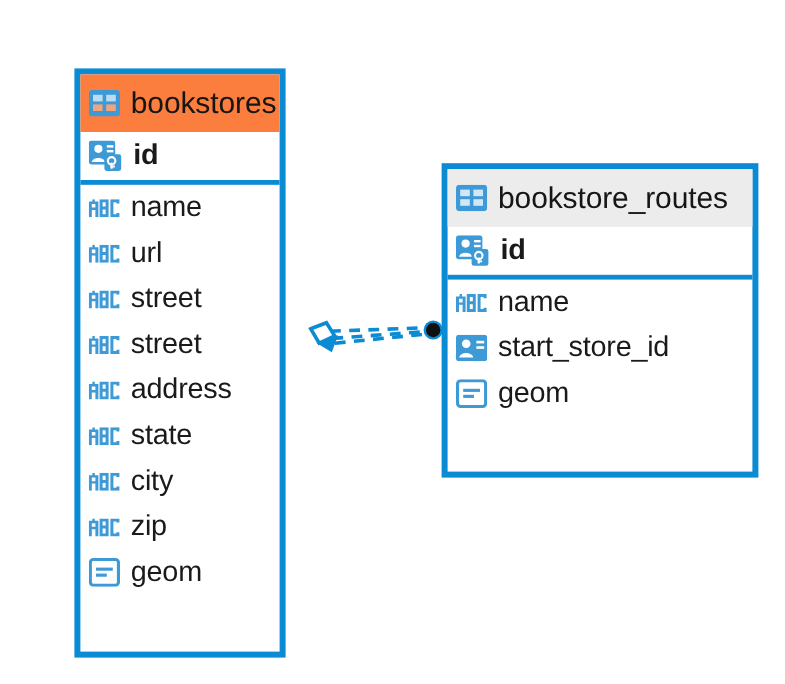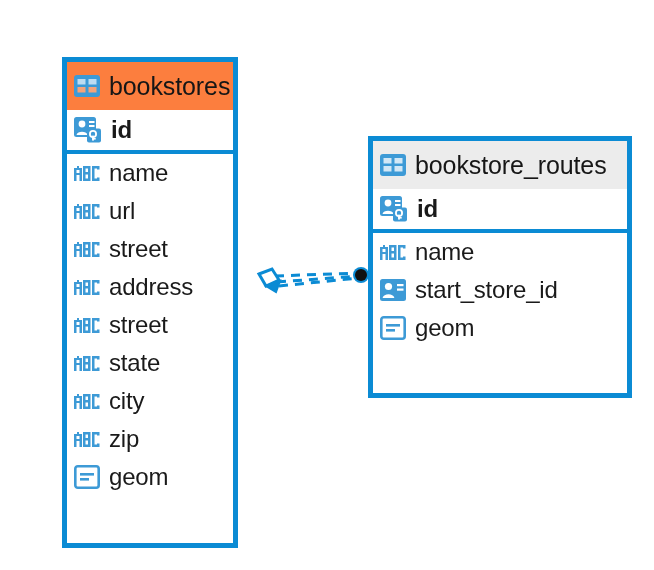--- a/index.html
+++ b/index.html
@@ -159,32 +159,32 @@
       </div>
 
       <div class="field-row">
         <span class="icon icon-abc">
           <svg viewBox="0 0 26 15" width="26" height="15">
             <path d="M0 15 V2 H3 V0 H5 V2 H8 V15 H5.5 V9 H2.5 V15 Z M2.5 4 V7 H5.5 V4 Z" fill="#3d9ad6"></path>
             <path d="M9 15 V0 H16.5 V6 H14 V2.5 H11.5 V6 H16.5 V15 Z M11.5 8.5 V12.5 H14 V8.5 Z" fill="#3d9ad6"></path>
             <path d="M18 15 V0 H25.5 V3.5 H23 V2.5 H20.5 V12.5 H23 V11.5 H25.5 V15 Z" fill="#3d9ad6"></path>
           </svg>
         </span>
+        <span class="field-name">street</span>
+      </div>
+
+      <div class="field-row">
+        <span class="icon icon-abc">
+          <svg viewBox="0 0 26 15" width="26" height="15">
+            <path d="M0 15 V2 H3 V0 H5 V2 H8 V15 H5.5 V9 H2.5 V15 Z M2.5 4 V7 H5.5 V4 Z" fill="#3d9ad6"></path>
+            <path d="M9 15 V0 H16.5 V6 H14 V2.5 H11.5 V6 H16.5 V15 Z M11.5 8.5 V12.5 H14 V8.5 Z" fill="#3d9ad6"></path>
+            <path d="M18 15 V0 H25.5 V3.5 H23 V2.5 H20.5 V12.5 H23 V11.5 H25.5 V15 Z" fill="#3d9ad6"></path>
+          </svg>
+        </span>
         <span class="field-name">address</span>
-      </div>
-
-      <div class="field-row">
-        <span class="icon icon-abc">
-          <svg viewBox="0 0 26 15" width="26" height="15">
-            <path d="M0 15 V2 H3 V0 H5 V2 H8 V15 H5.5 V9 H2.5 V15 Z M2.5 4 V7 H5.5 V4 Z" fill="#3d9ad6"></path>
-            <path d="M9 15 V0 H16.5 V6 H14 V2.5 H11.5 V6 H16.5 V15 Z M11.5 8.5 V12.5 H14 V8.5 Z" fill="#3d9ad6"></path>
-            <path d="M18 15 V0 H25.5 V3.5 H23 V2.5 H20.5 V12.5 H23 V11.5 H25.5 V15 Z" fill="#3d9ad6"></path>
-          </svg>
-        </span>
-        <span class="field-name">street</span>
       </div>
 
       <div class="field-row">
         <span class="icon icon-abc">
           <svg viewBox="0 0 26 15" width="26" height="15">
             <path d="M0 15 V2 H3 V0 H5 V2 H8 V15 H5.5 V9 H2.5 V15 Z M2.5 4 V7 H5.5 V4 Z" fill="#3d9ad6"></path>
             <path d="M9 15 V0 H16.5 V6 H14 V2.5 H11.5 V6 H16.5 V15 Z M11.5 8.5 V12.5 H14 V8.5 Z" fill="#3d9ad6"></path>
             <path d="M18 15 V0 H25.5 V3.5 H23 V2.5 H20.5 V12.5 H23 V11.5 H25.5 V15 Z" fill="#3d9ad6"></path>
           </svg>
         </span>

